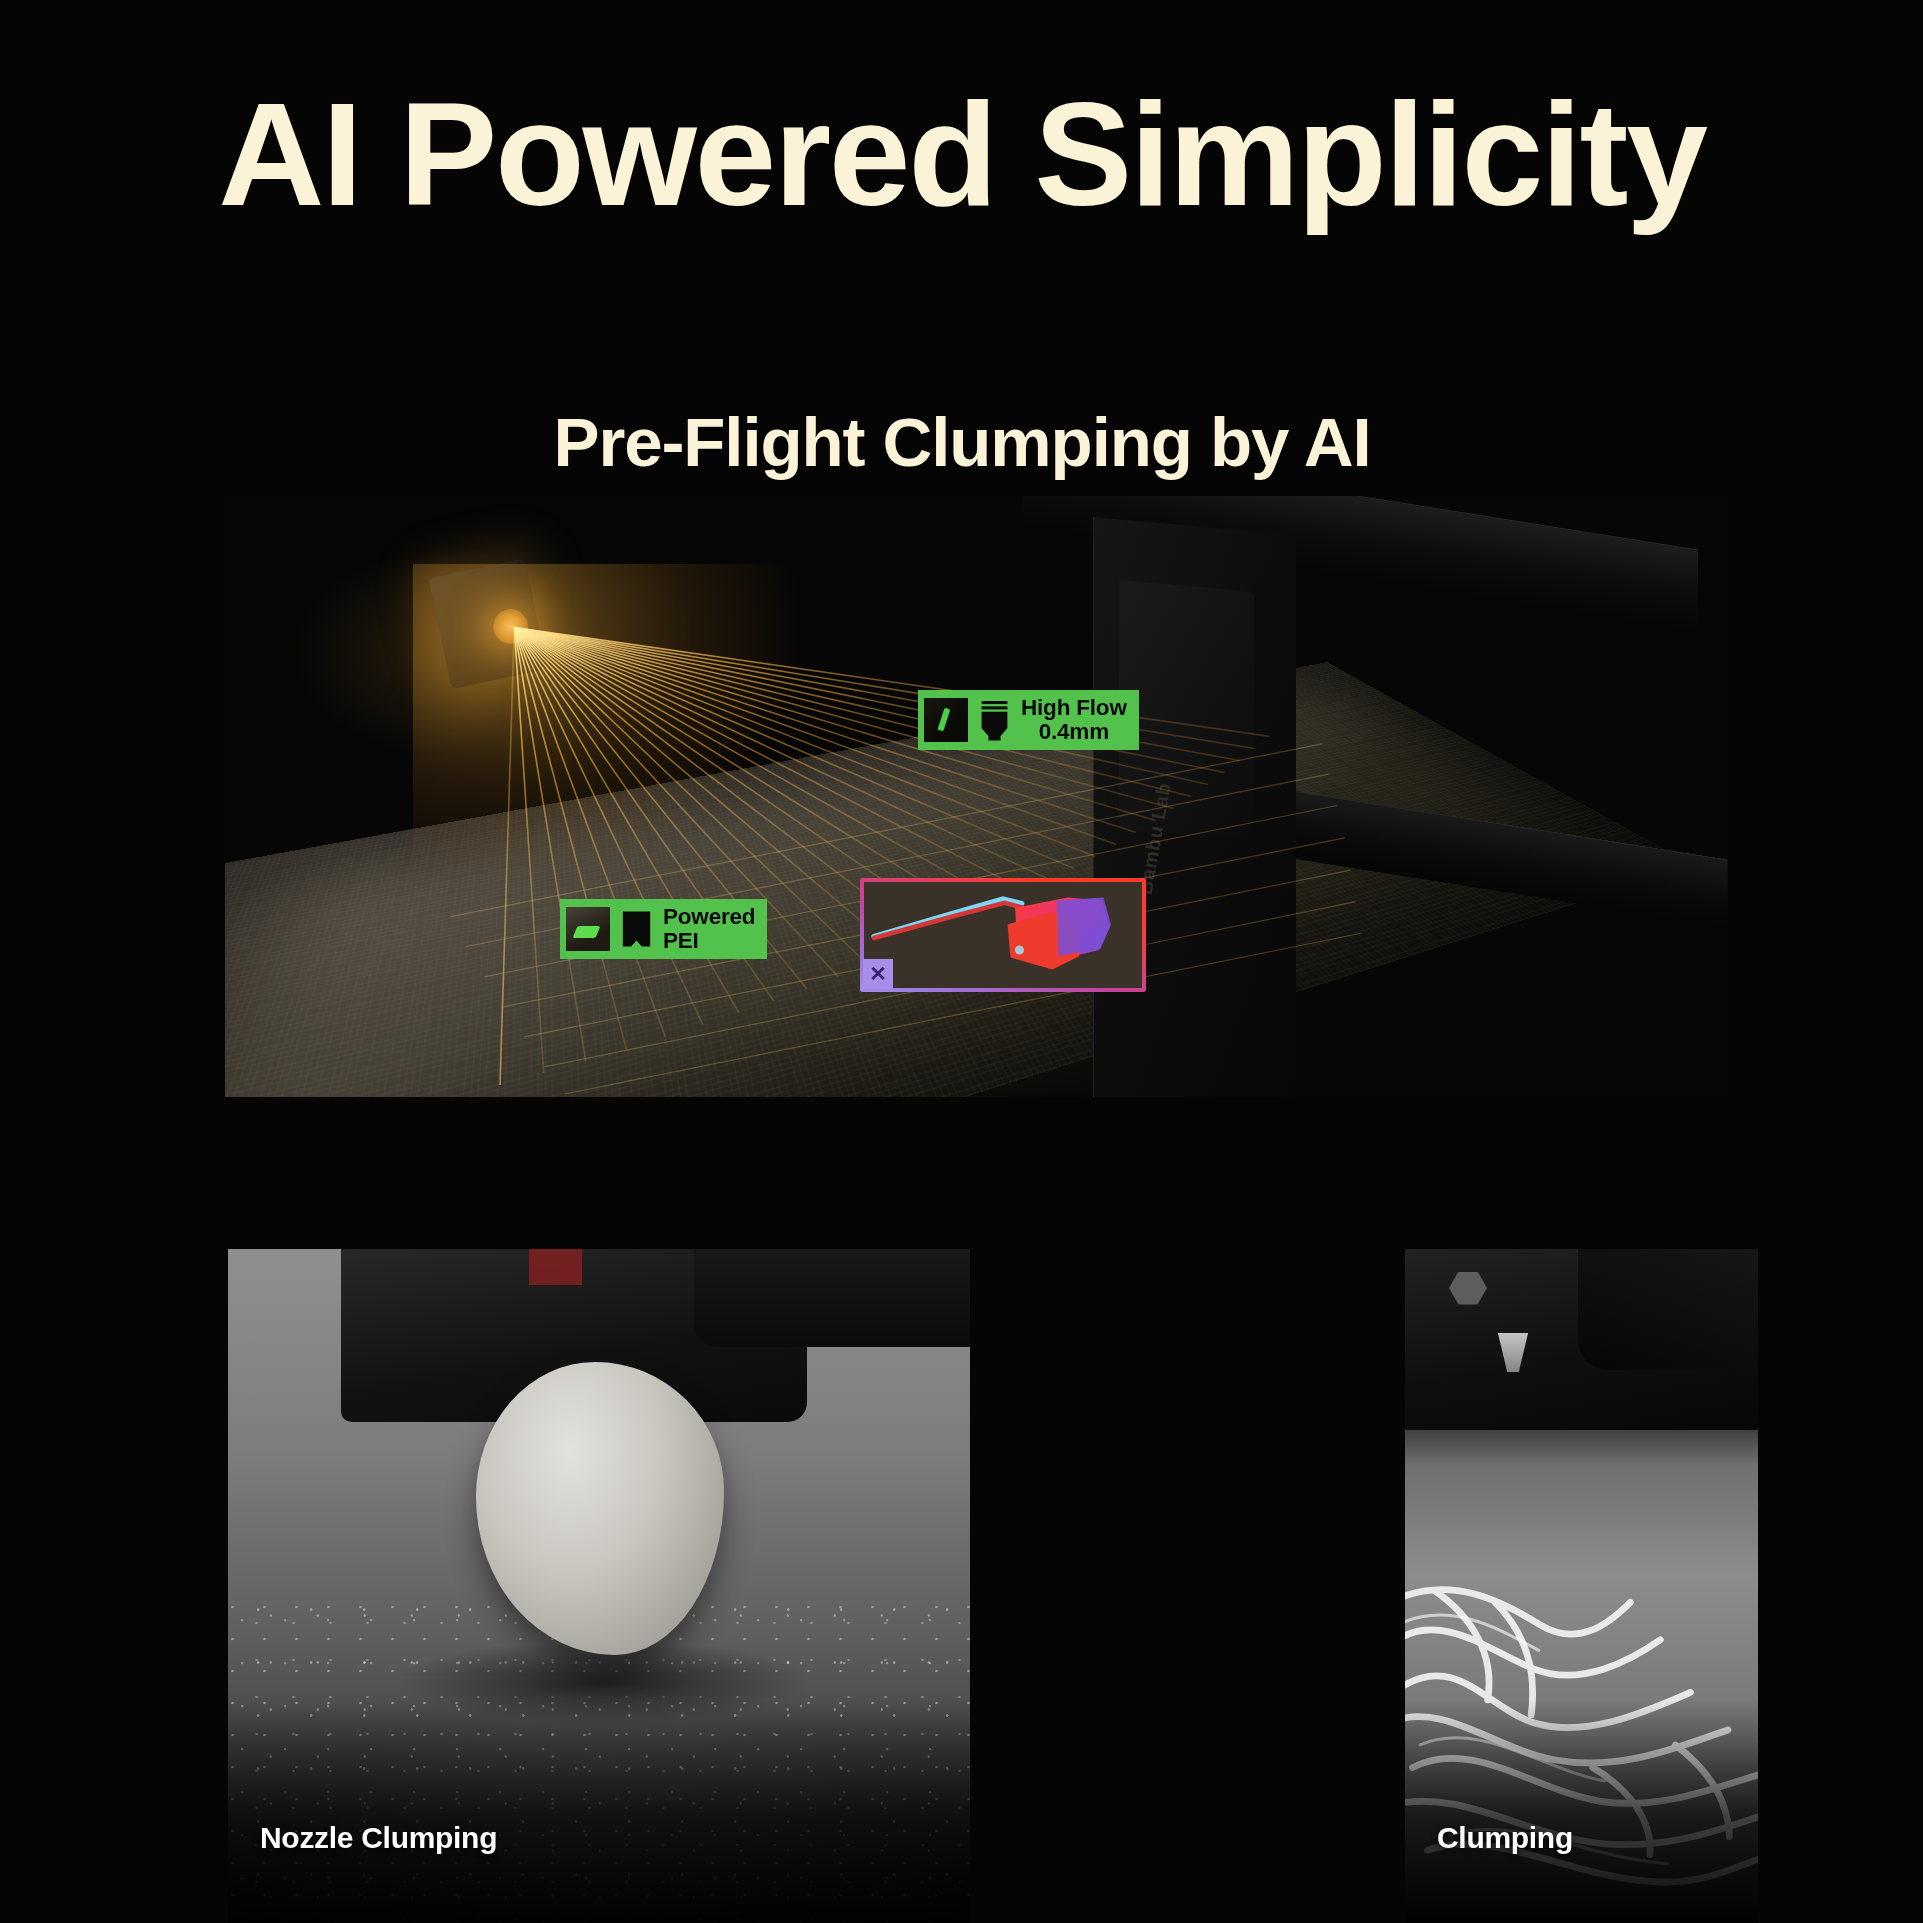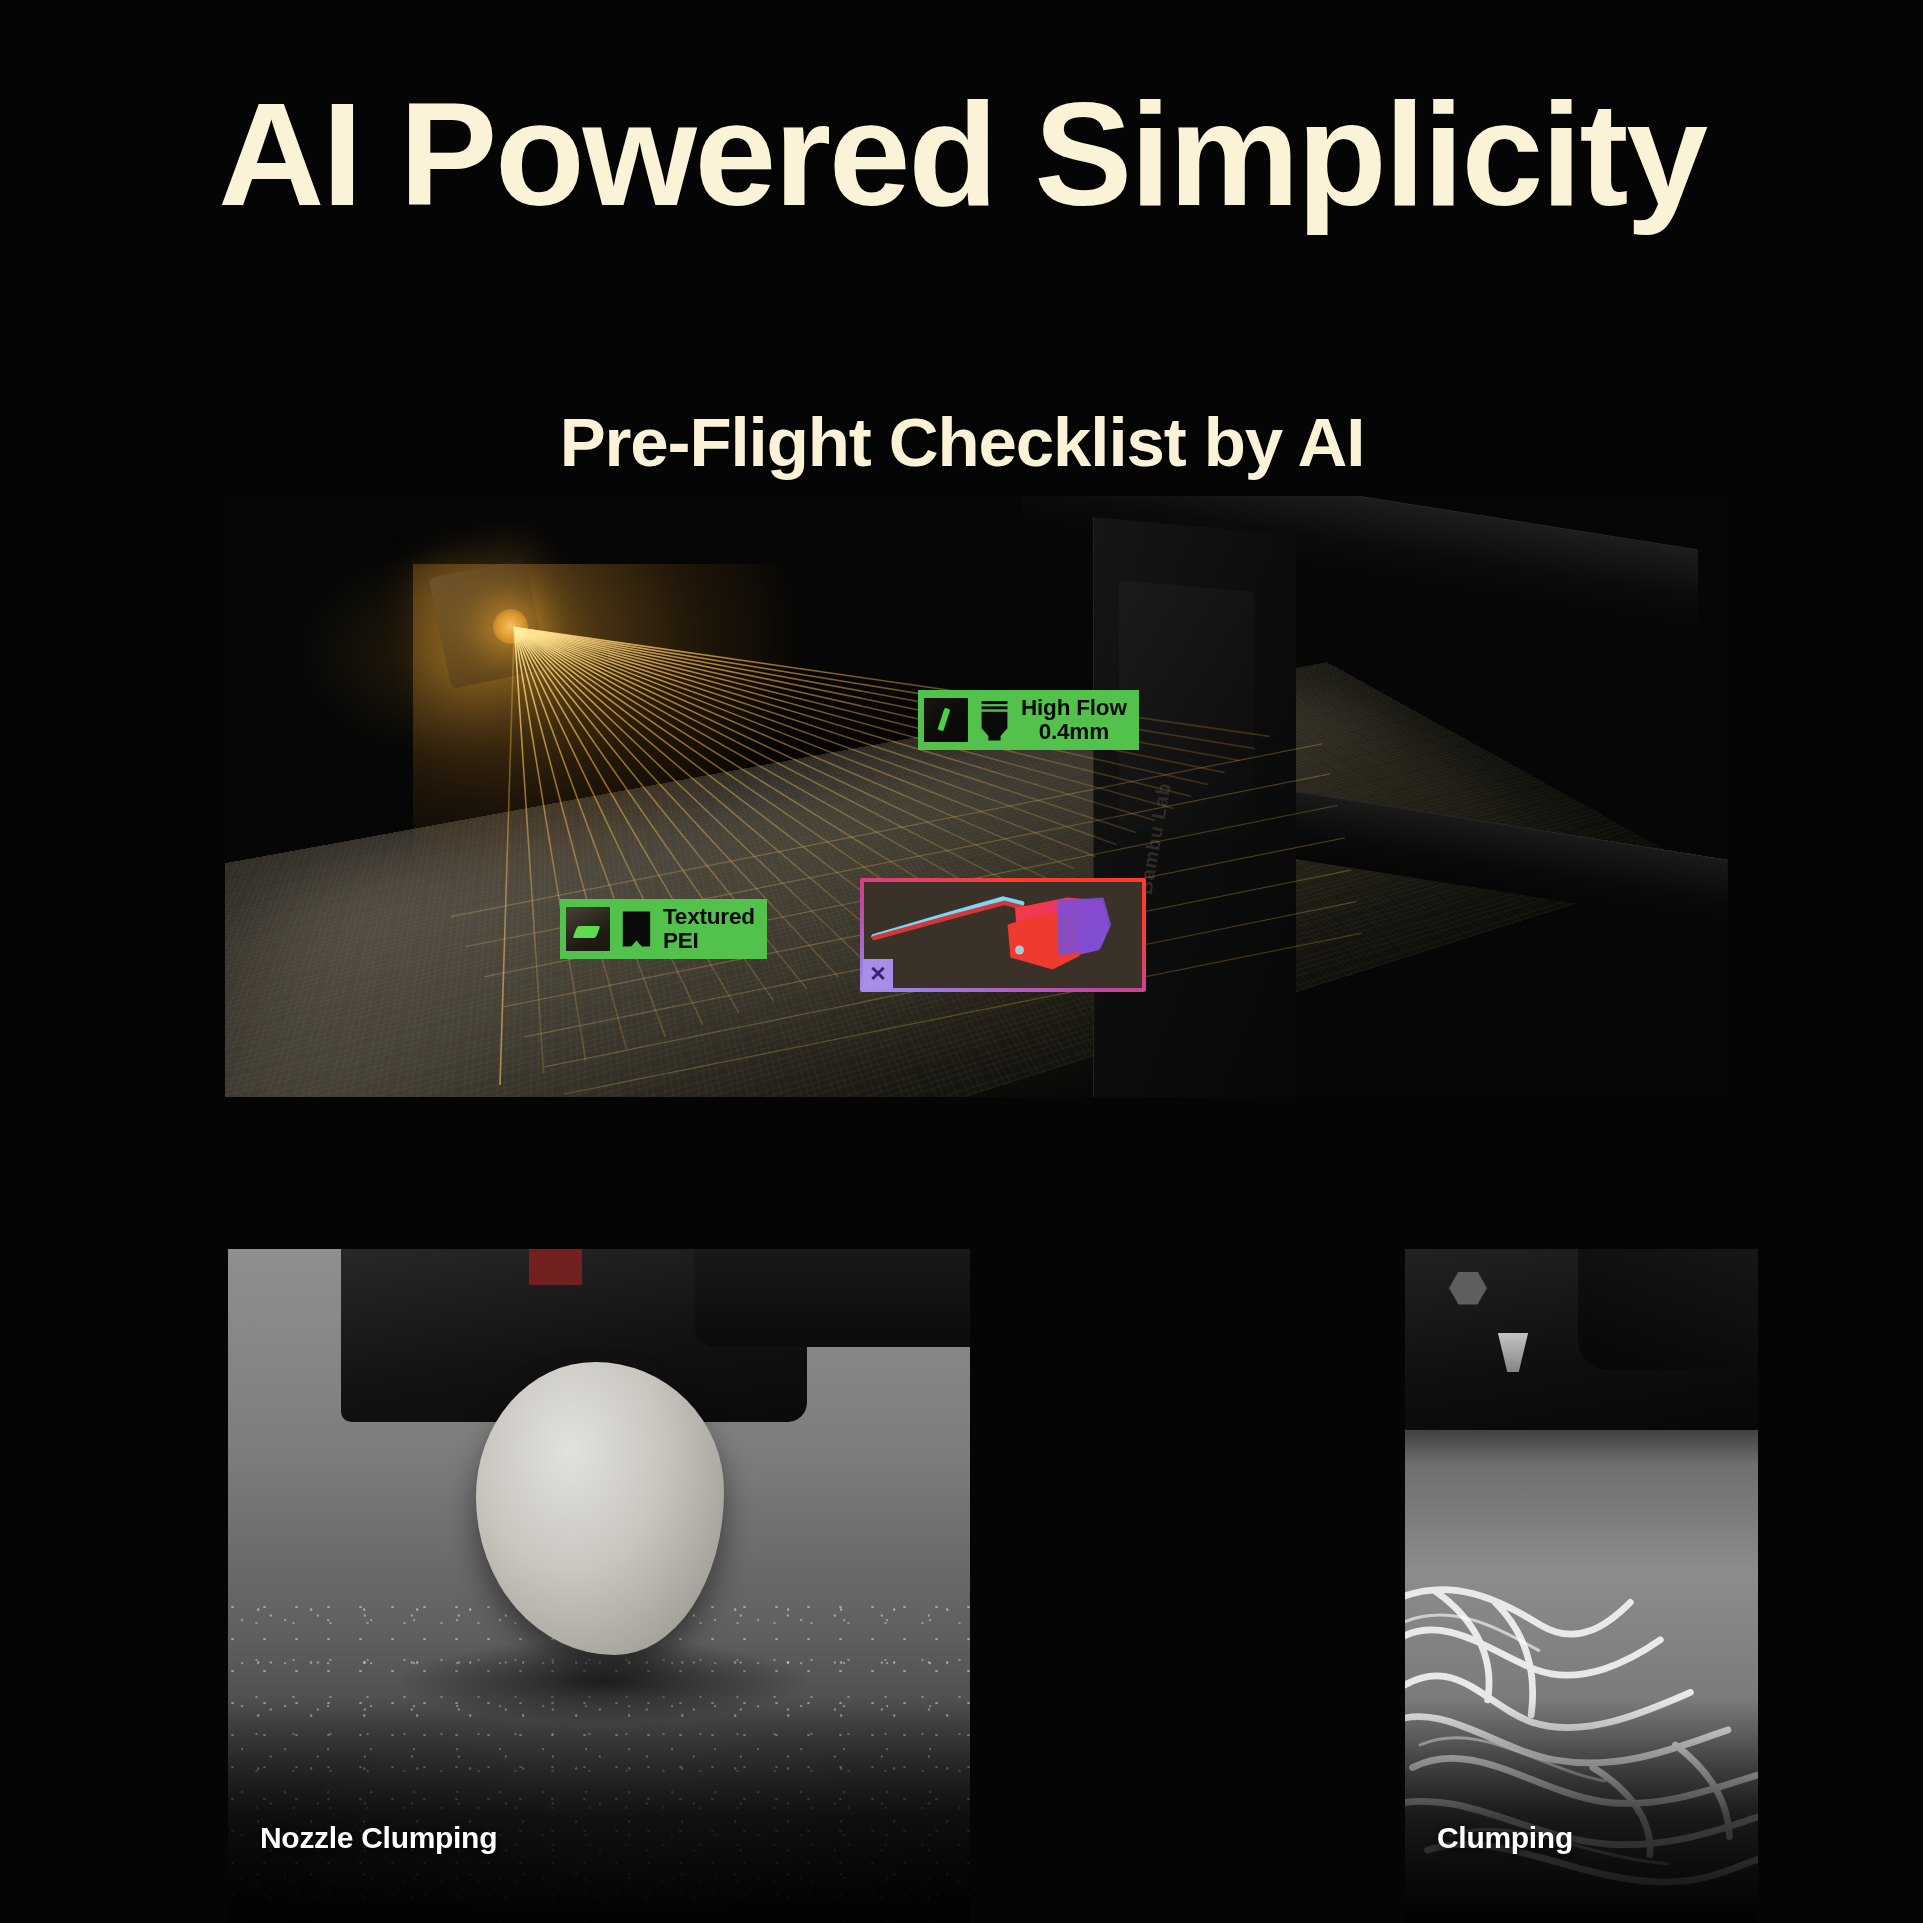--- a/index.html
+++ b/index.html
@@ -309,21 +309,21 @@
     z-index:3;
   }
 </style>
 </head>
 <body>
 
 <div id="page">
 
   <h1 class="hero-title">AI Powered Simplicity</h1>
 
-  <h2 class="section-title" id="preflight-title">Pre-Flight Checklist by AI</h2>
+  <h2 class="section-title" id="preflight-title">Pre-Flight Clumping by AI</h2>
 
   <div class="scene">
     <div class="scene-bg"></div>
 
     <div class="plate">
       <div class="plate-tex"></div>
     </div>
 
     <div class="gantry-rail"></div>
     <div class="gantry-rail2"></div>
@@ -416,21 +416,21 @@
     </svg>
     <div class="badge-text">High Flow
 0.4mm</div>
   </div>
 
   <div class="badge" id="badge-pei">
     <div class="badge-thumb plate-thumb"></div>
     <svg class="badge-icon" width="35" height="44" viewBox="0 0 46 58">
       <path d="M5 6 H41 V52 H30 L23 44 L16 52 H5 Z" fill="#0A0A0A"></path>
     </svg>
-    <div class="badge-text">Textured
+    <div class="badge-text">Powered
 PEI</div>
   </div>
 
 
   <div class="panels">
 
     <div class="panel" id="panel-clumping">
       <div class="panel-photo ph-clump">
         <div class="clump-head"></div>
         <div class="clump-head2"></div>

